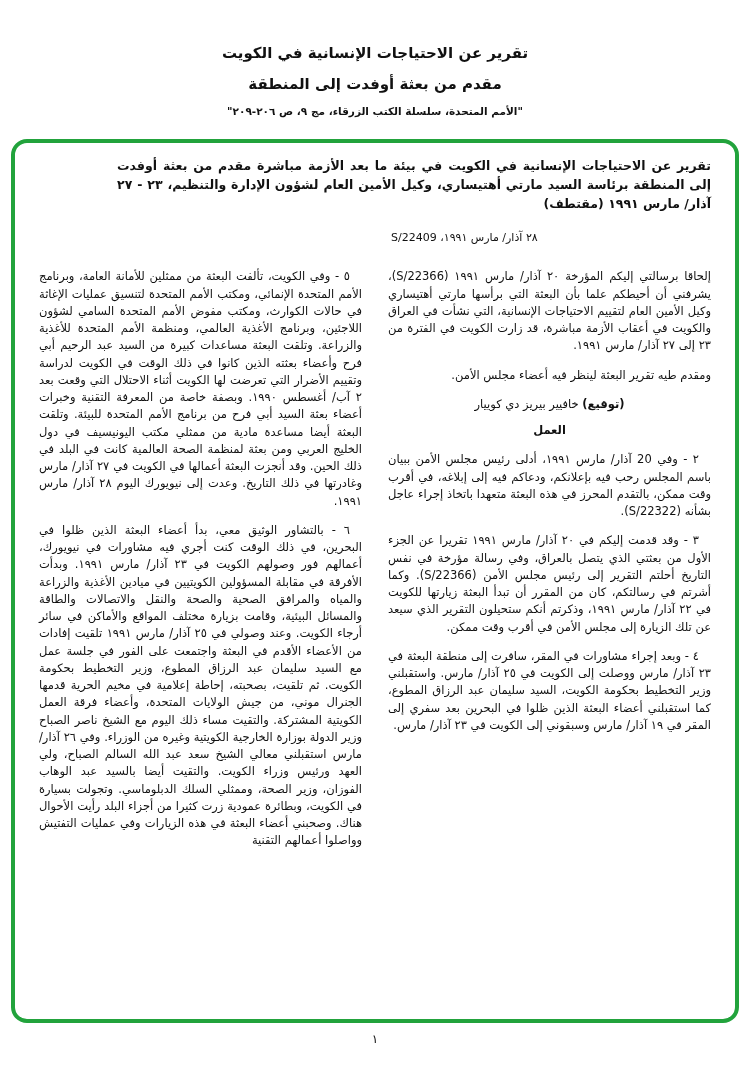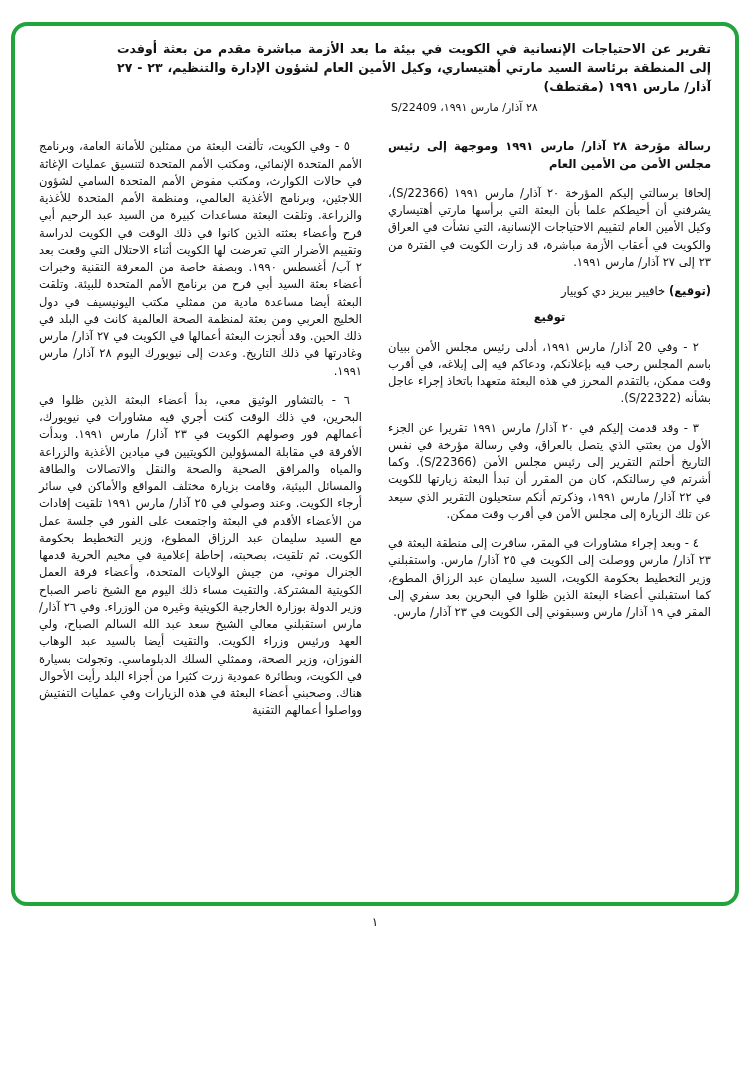--- a/index.html
+++ b/index.html
@@ -29,21 +29,21 @@
 
   .doc-title {
     font-weight: bold;
     font-size: 12.5px;
     line-height: 1.5;
     text-align: justify;
     padding-left: 78px;
   }
   .doc-ref {
     font-size: 11px;
-    margin-top: 5px;
+    margin-top: 18px;
     text-align: left;
     padding-left: 352px;
     white-space: nowrap;
   }
 
   .columns { display: flex; gap: 26px; margin-top: 12px; }
   .col {
     flex: 1 1 0;
     font-size: 11.5px;
     line-height: 1.5;
@@ -51,50 +51,55 @@
   }
   .col p { margin: 12px 0 7px 0; }
   .bold-heading { font-weight: bold; }
   .center-heading {
     font-weight: bold;
     text-align: center;
     margin-top: 9px !important;
     margin-bottom: 9px !important;
   }
   .numbered { text-indent: 12px; }
-  .signature { text-align: right; }
+  .signature { text-align: center; }
   .signature .sig-label { font-weight: bold; }
 
   .page-number {
     text-align: center;
     font-size: 12px;
     margin-top: 9px;
   }
 </style>
 </head>
 <body>
 
 <div class="page">
 
+  <header class="doc-header">
+    <div class="h-line1">تقرير عن الاحتياجات الإنسانية في الكويت</div>
+    <div class="h-line2">مقدم من بعثة أوفدت إلى المنطقة</div>
+    <div class="h-line3">"الأمم المتحدة، سلسلة الكتب الزرقاء، مج ٩، ص ٢٠٦-٢٠٩"</div>
+  </header>
 
   <div class="frame" style="border-color: rgb(34, 163, 60);">
 
     <div class="doc-title">تقرير عن الاحتياجات الإنسانية في الكويت في بيئة ما بعد الأزمة مباشرة مقدم من بعثة أوفدت إلى المنطقة برئاسة السيد مارتي أهتيساري، وكيل الأمين العام لشؤون الإدارة والتنظيم، ٢٣ - ٢٧ آذار/ مارس ١٩٩١ (مقتطف)</div>
     <div class="doc-ref">٢٨ آذار/ مارس ١٩٩١، S/22409</div>
 
     <div class="columns">
 
       <div class="col">
-        <p class="bold-heading">رسالة مؤرخة ٢٨ آذار/ مارس ١٩٩١ وموجهة إلى رئيس مجلس الأمن من الأمين العام</p>
         <p>إلحاقا برسالتي إليكم المؤرخة ٢٠ آذار/ مارس ١٩٩١ (S/22366)، يشرفني أن أحيطكم علما بأن البعثة التي برأسها مارتي أهتيساري وكيل الأمين العام لتقييم الاحتياجات الإنسانية، التي نشأت في العراق والكويت في أعقاب الأزمة مباشرة، قد زارت الكويت في الفترة من ٢٣ إلى ٢٧ آذار/ مارس ١٩٩١.</p>
+        <p>ومقدم طيه تقرير البعثة لينظر فيه أعضاء مجلس الأمن.</p>
         <p class="signature">
           <span class="sig-label">(توقيع)</span>
           <span>خافيير بيريز دي كوييار</span>
         </p>
-        <p class="center-heading">توقيع</p>
+        <p class="center-heading">العمل</p>
         <p class="numbered">٢ -   وفي 20 آذار/ مارس ١٩٩١، أدلى رئيس مجلس الأمن ببيان باسم المجلس رحب فيه بإعلانكم، ودعاكم فيه إلى إبلاغه، في أقرب وقت ممكن، بالتقدم المحرز في هذه البعثة متعهدا باتخاذ إجراء عاجل بشأنه (S/22322).</p>
         <p class="numbered">٣ -   وقد قدمت إليكم في ٢٠ آذار/ مارس ١٩٩١ تقريرا عن الجزء الأول من بعثتي الذي يتصل بالعراق، وفي رسالة مؤرخة في نفس التاريخ أحلتم التقرير إلى رئيس مجلس الأمن (S/22366). وكما أشرتم في رسالتكم، كان من المقرر أن تبدأ البعثة زيارتها للكويت في ٢٢ آذار/ مارس ١٩٩١، وذكرتم أنكم ستحيلون التقرير الذي سيعد عن تلك الزيارة إلى مجلس الأمن في أقرب وقت ممكن.</p>
         <p class="numbered">٤ -   وبعد إجراء مشاورات في المقر، سافرت إلى منطقة البعثة في ٢٣ آذار/ مارس ووصلت إلى الكويت في ٢٥ آذار/ مارس. واستقبلني وزير التخطيط بحكومة الكويت، السيد سليمان عبد الرزاق المطوع، كما استقبلني أعضاء البعثة الذين ظلوا في البحرين بعد سفري إلى المقر في ١٩ آذار/ مارس وسبقوني إلى الكويت في ٢٣ آذار/ مارس.</p>
       </div>
 
       <div class="col">
         <p class="numbered">٥ -   وفي الكويت، تألفت البعثة من ممثلين للأمانة العامة، وبرنامج الأمم المتحدة الإنمائي، ومكتب الأمم المتحدة لتنسيق عمليات الإغاثة في حالات الكوارث، ومكتب مفوض الأمم المتحدة السامي لشؤون اللاجئين، وبرنامج الأغذية العالمي، ومنظمة الأمم المتحدة للأغذية والزراعة. وتلقت البعثة مساعدات كبيرة من السيد عبد الرحيم أبي فرح وأعضاء بعثته الذين كانوا في ذلك الوقت في الكويت لدراسة وتقييم الأضرار التي تعرضت لها الكويت أثناء الاحتلال التي وقعت بعد ٢ آب/ أغسطس ١٩٩٠. وبصفة خاصة من المعرفة التقنية وخبرات أعضاء بعثة السيد أبي فرح من برنامج الأمم المتحدة للبيئة. وتلقت البعثة أيضا مساعدة مادية من ممثلي مكتب اليونيسيف في دول الخليج العربي ومن بعثة لمنظمة الصحة العالمية كانت في البلد في ذلك الحين. وقد أنجزت البعثة أعمالها في الكويت في ٢٧ آذار/ مارس وغادرتها في ذلك التاريخ. وعدت إلى نيويورك اليوم ٢٨ آذار/ مارس ١٩٩١.</p>
         <p class="numbered">٦ -   بالتشاور الوثيق معي، بدأ أعضاء البعثة الذين ظلوا في البحرين، في ذلك الوقت كنت أجري فيه مشاورات في نيويورك، أعمالهم فور وصولهم الكويت في ٢٣ آذار/ مارس ١٩٩١. وبدأت الأفرقة في مقابلة المسؤولين الكويتيين في ميادين الأغذية والزراعة والمياه والمرافق الصحية والصحة والنقل والاتصالات والطاقة والمسائل البيئية، وقامت بزيارة مختلف المواقع والأماكن في سائر أرجاء الكويت. وعند وصولي في ٢٥ آذار/ مارس ١٩٩١ تلقيت إفادات من الأعضاء الأقدم في البعثة واجتمعت على الفور في جلسة عمل مع السيد سليمان عبد الرزاق المطوع، وزير التخطيط بحكومة الكويت. ثم تلقيت، بصحبته، إحاطة إعلامية في مخيم الحرية قدمها الجنرال موني، من جيش الولايات المتحدة، وأعضاء فرقة العمل الكويتية المشتركة. والتقيت مساء ذلك اليوم مع الشيخ ناصر الصباح وزير الدولة بوزارة الخارجية الكويتية وغيره من الوزراء. وفي ٢٦ آذار/ مارس استقبلني معالي الشيخ سعد عبد الله السالم الصباح، ولي العهد ورئيس وزراء الكويت. والتقيت أيضا بالسيد عبد الوهاب الفوزان، وزير الصحة، وممثلي السلك الدبلوماسي. وتجولت بسيارة في الكويت، وبطائرة عمودية زرت كثيرا من أجزاء البلد رأيت الأحوال هناك. وصحبني أعضاء البعثة في هذه الزيارات وفي عمليات التفتيش وواصلوا أعمالهم التقنية</p>
       </div>
 

